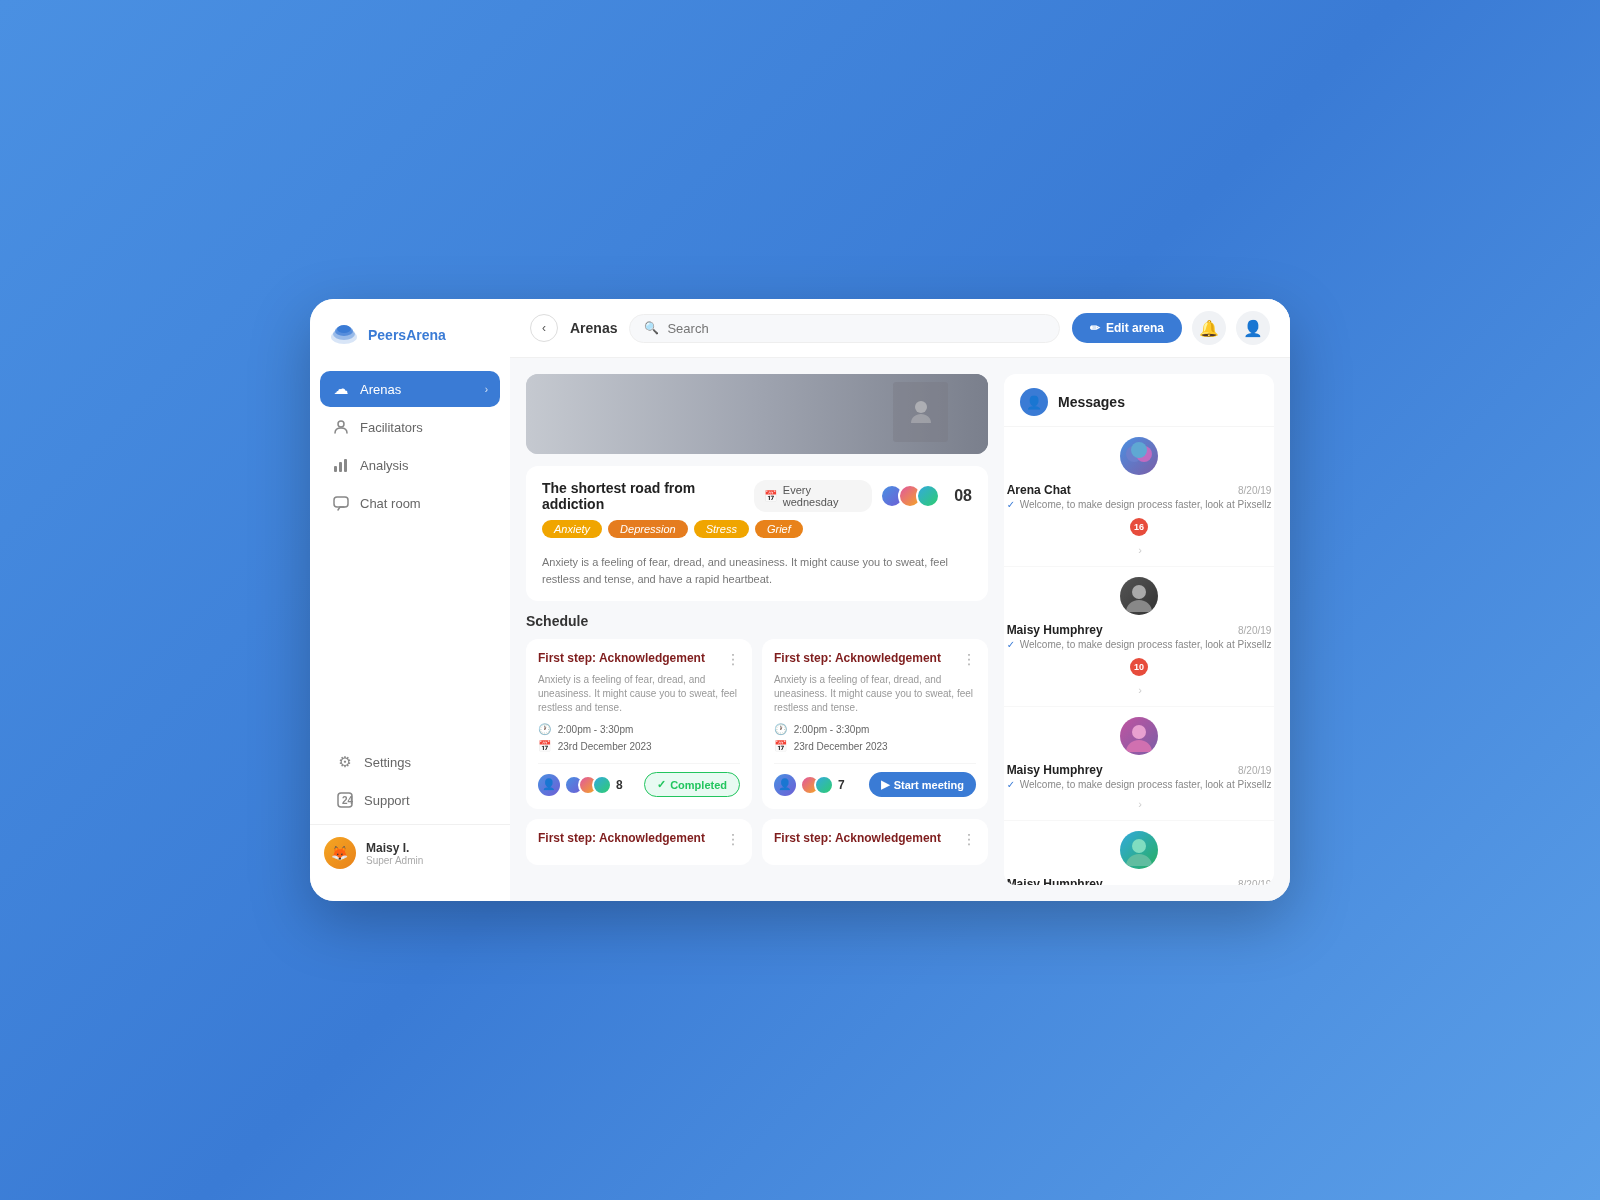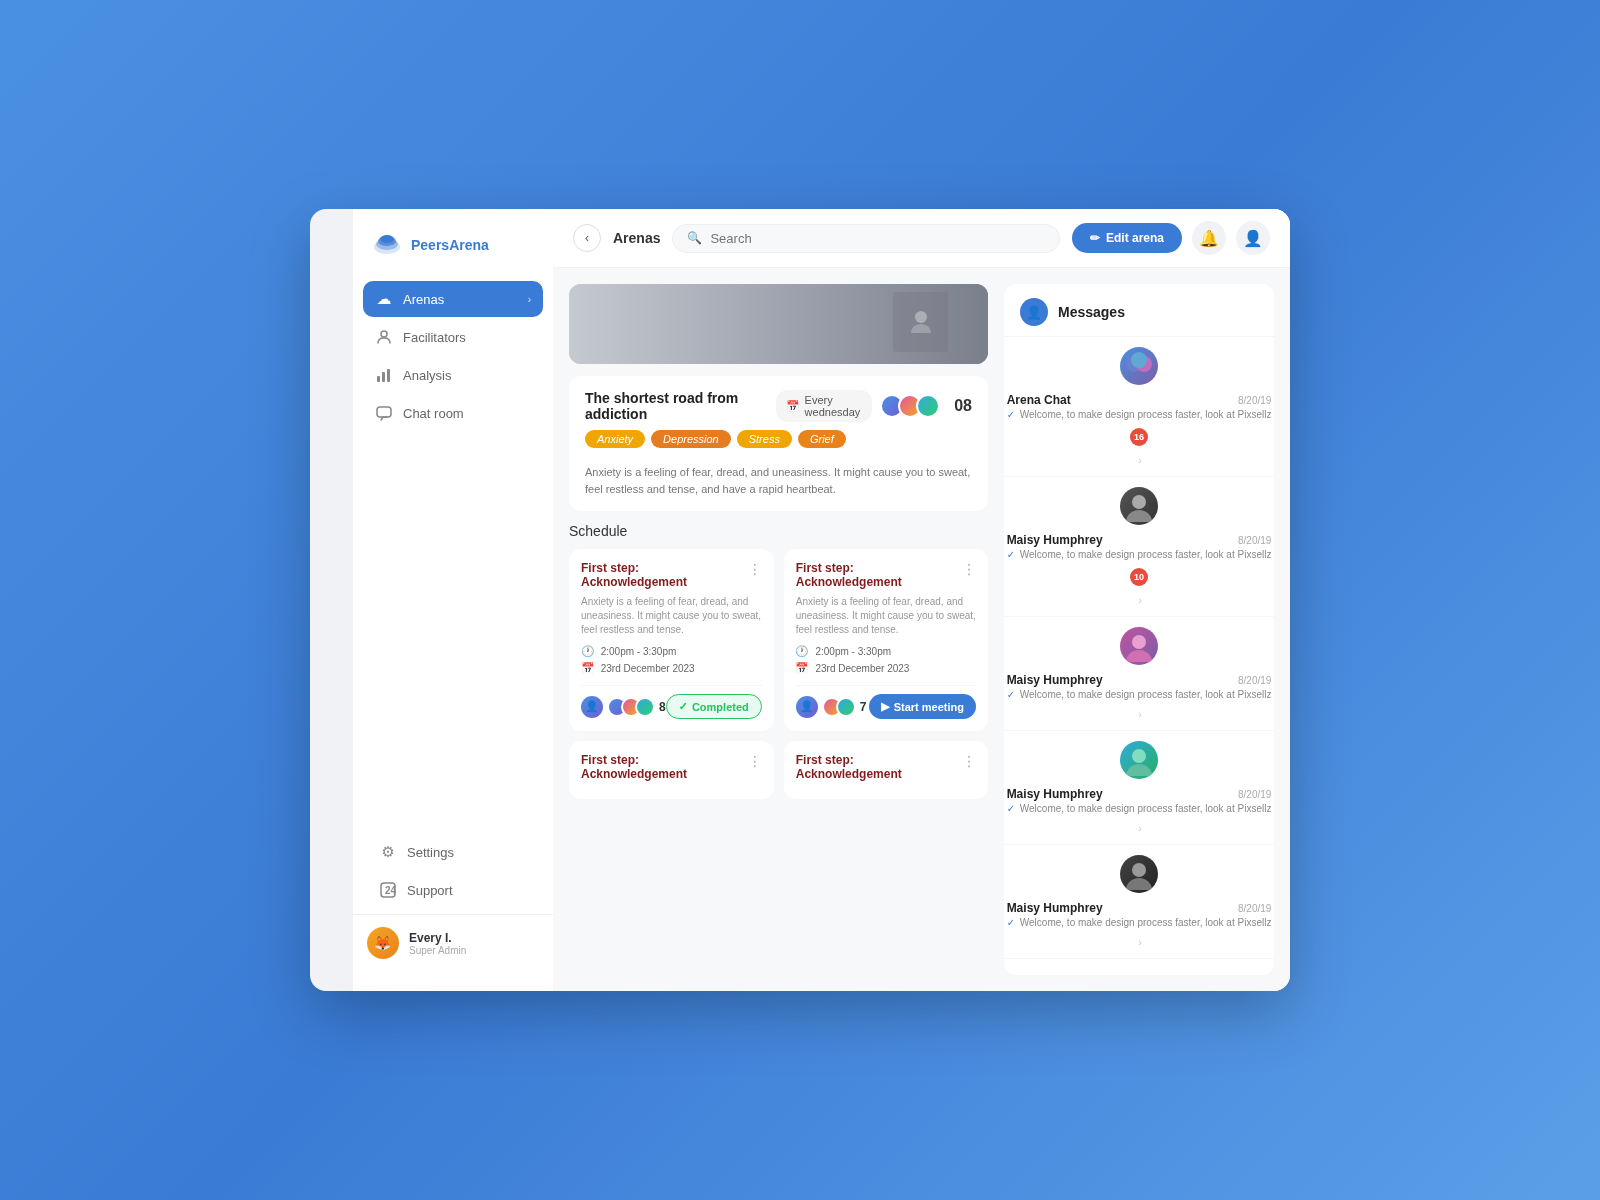--- a/index.html
+++ b/index.html
@@ -6,27 +6,26 @@
     body {
       background: linear-gradient(135deg, #4a90e2 0%, #3a7bd5 50%, #5b9fe8 100%);
       min-height: 100vh;
       display: flex;
       align-items: center;
       justify-content: center;
       font-family: -apple-system, BlinkMacSystemFont, 'Segoe UI', sans-serif;
     }
     .app-window {
       width: 980px;
-      height: 782px;
+      height: 602px;
       background: #f0f2f5;
-      border-radius: 16px;
+      border-radius: 24px;
       display: flex;
       overflow: hidden;
       box-shadow: 0 20px 60px rgba(0,0,0,0.25);
-      padding-left: 43px;
     }
     
     .sidebar {
       width: 200px;
       background: #fff;
       display: flex;
       flex-direction: column;
       padding: 20px 0;
       flex-shrink: 0;
     }
@@ -297,21 +296,21 @@
     }
     .arena-desc {
       font-size: 11px;
       color: #777;
       line-height: 1.5;
     }
     
     .schedule-section { }
     .schedule-title {
       font-size: 14px;
-      font-weight: 400;
+      font-weight: 700;
       color: #333;
       margin-bottom: 10px;
     }
     .schedule-grid {
       display: grid;
       grid-template-columns: 1fr 1fr;
       gap: 10px;
     }
     .schedule-card {
       background: #fff;
@@ -564,21 +563,21 @@
             <text x="5" y="12" font-size="10" fill="#888" font-weight="600">24</text>
           </svg>
         </span>
         <span>Support</span>
       </div>
     </div>
 
     <div class="user-profile">
       <div class="user-avatar">🦊</div>
       <div class="user-info">
-        <span class="user-name">Every I.</span>
+        <span class="user-name">Maisy I.</span>
         <span class="user-role">Super Admin</span>
       </div>
     </div>
   </div>
 
   <div class="main-content">
 
     <div class="header">
       <button class="back-btn">‹</button>
       <span class="header-title">Arenas</span>

